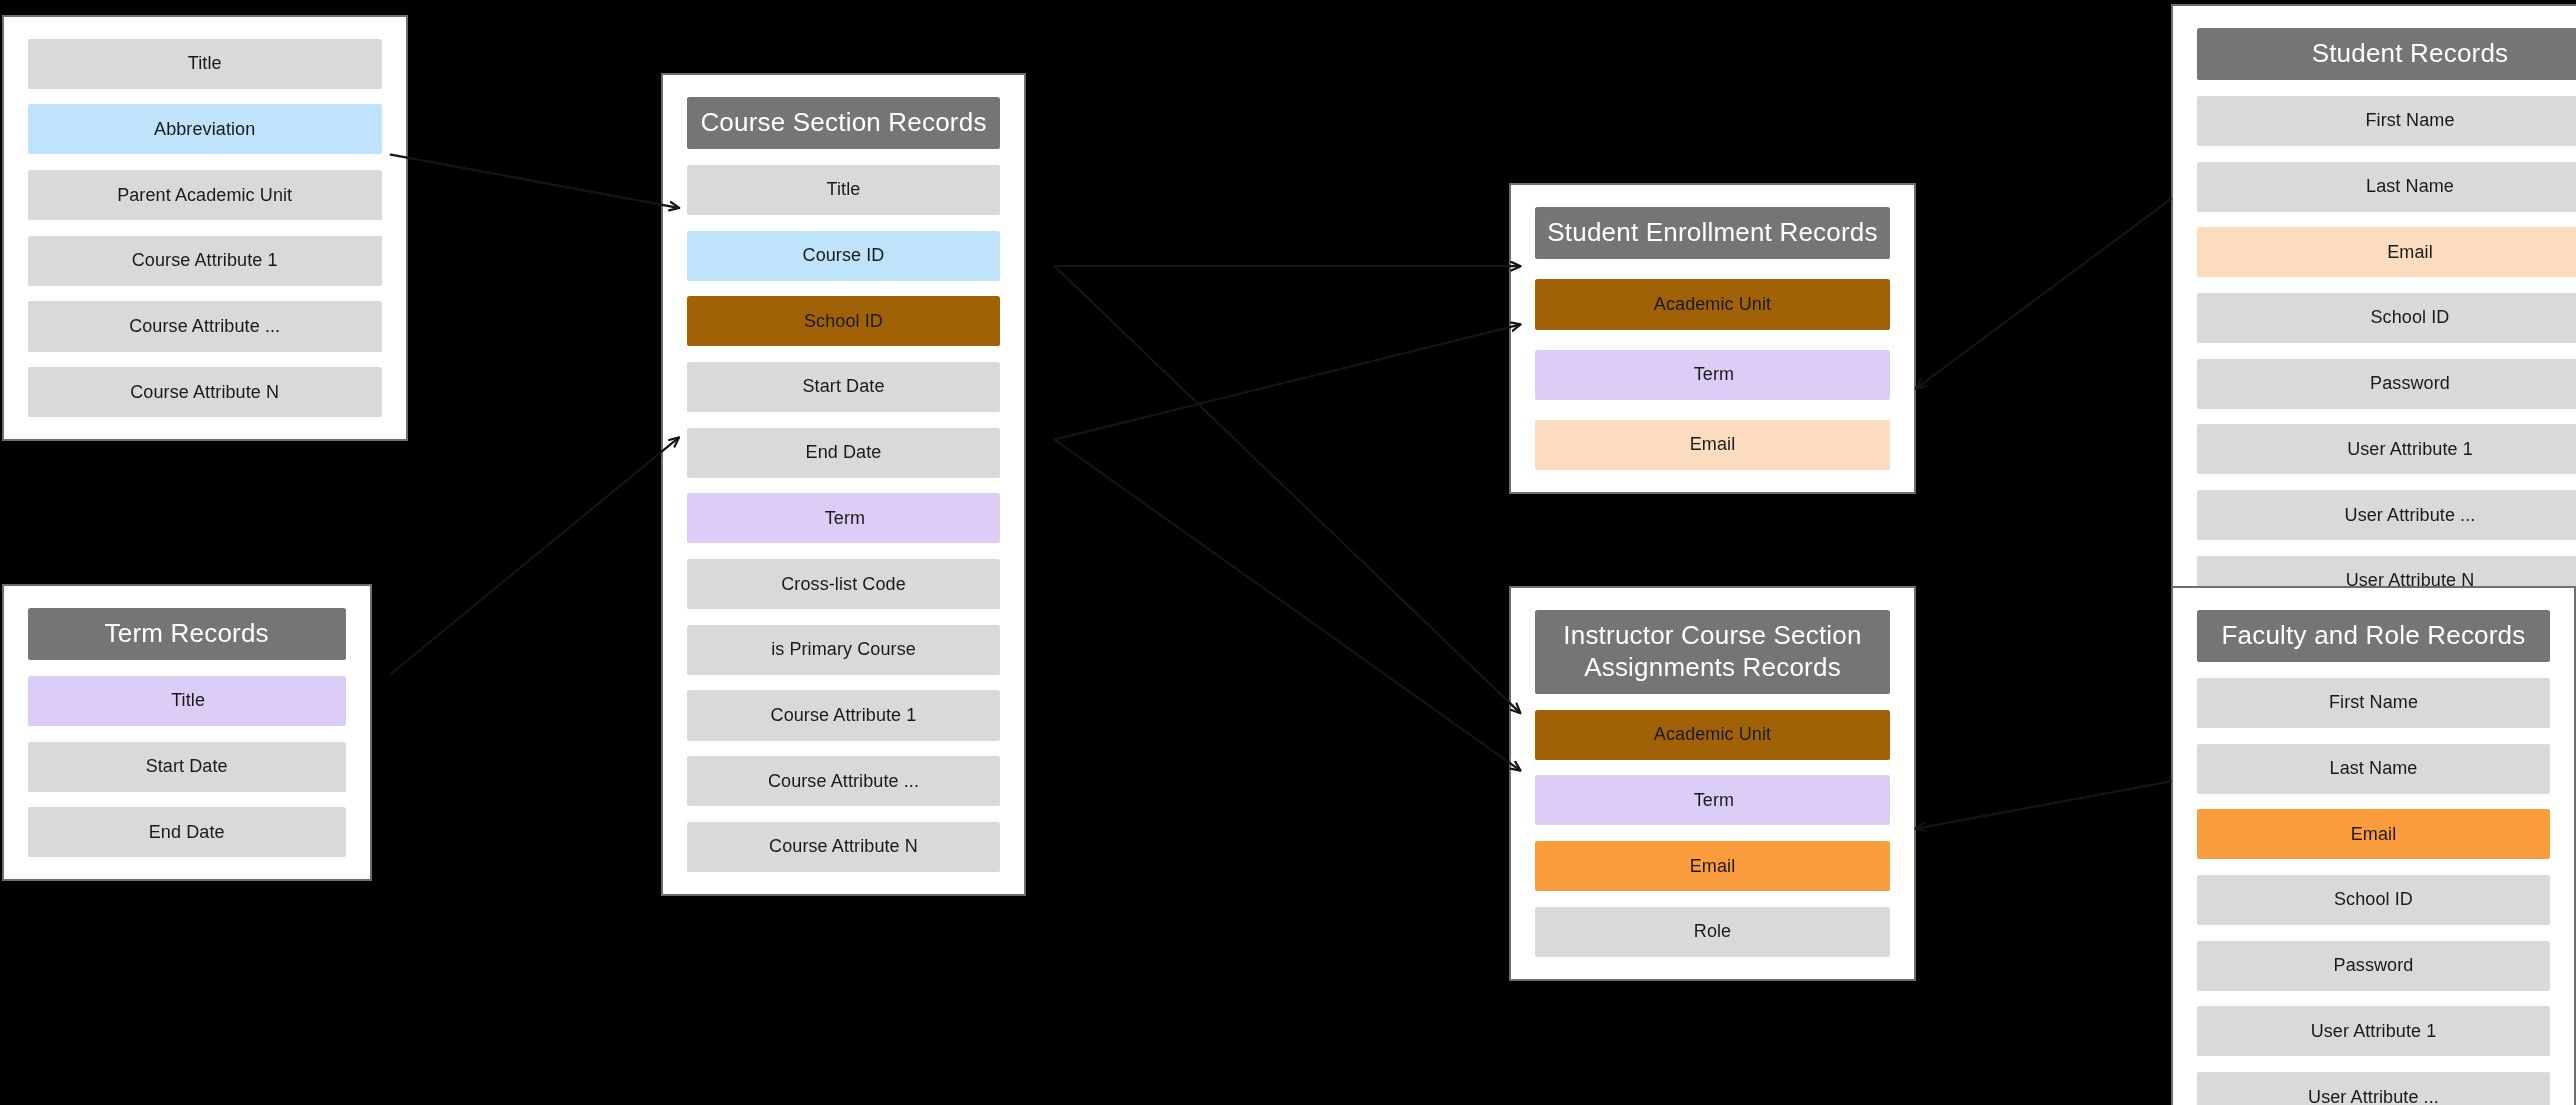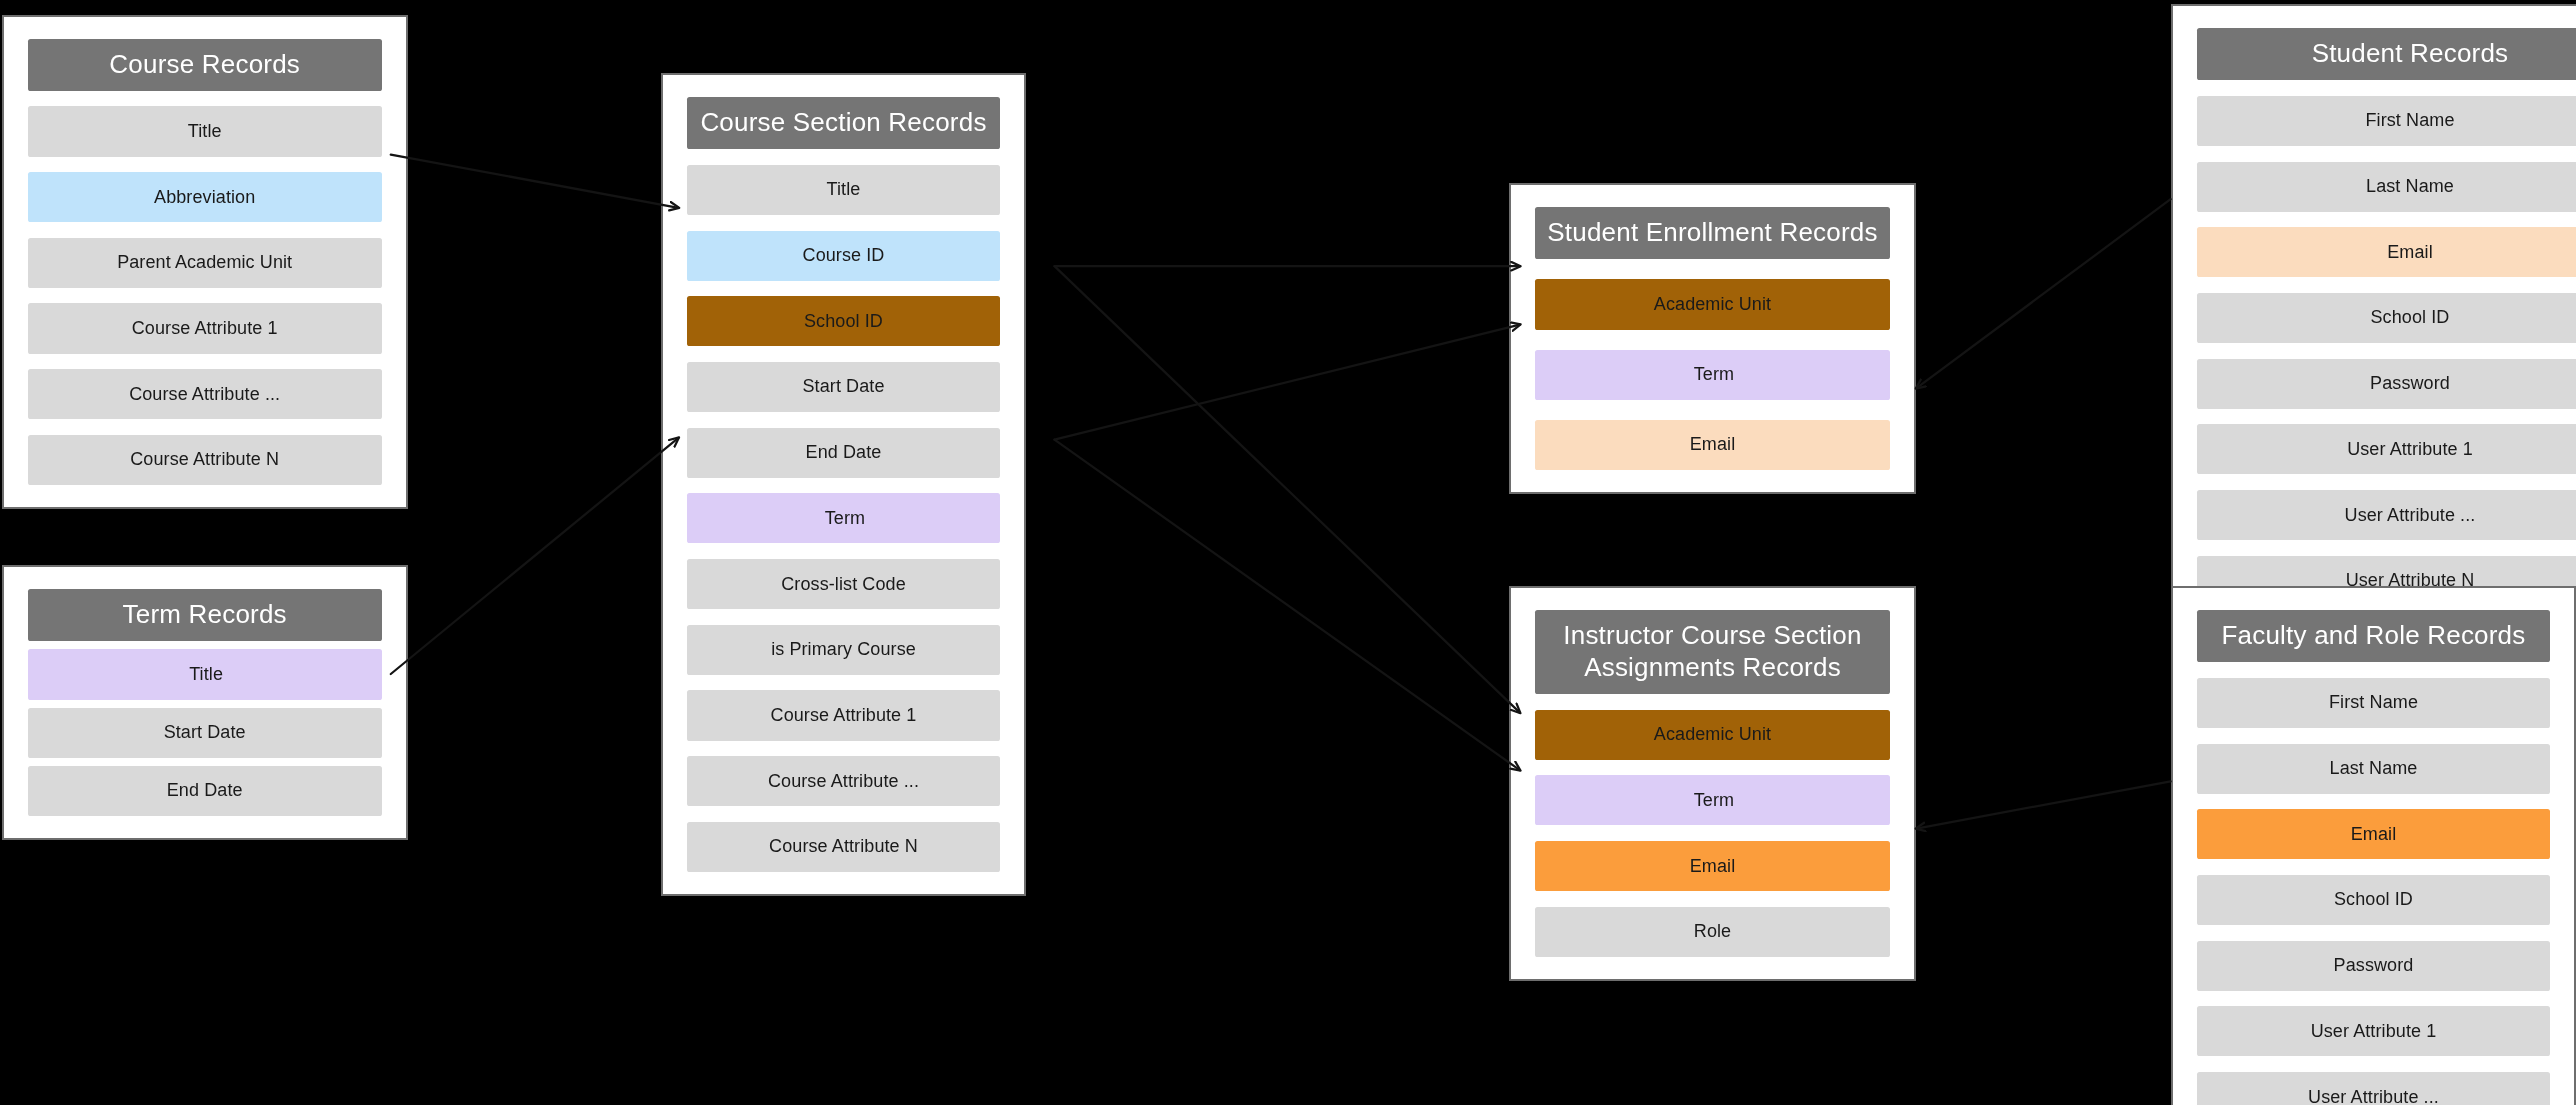--- a/index.html
+++ b/index.html
@@ -77,21 +77,20 @@
 
       <path d="M 1228,512 L 1770,897" marker-end="url(#arrow)"></path>
 
       <path d="M 2528,232 L 2232,452" marker-end="url(#arrow)"></path>
 
       <path d="M 2528,910 L 2232,965" marker-end="url(#arrow)"></path>
     </g>
   </svg>
 
   <div class="entity" style="left:1.7px;top:14.6px;width:406px;">
-    <div class="entity-header">Course Records</div>
     <div class="field">Title</div>
     <div class="field blue">Abbreviation</div>
     <div class="field">Parent Academic Unit</div>
     <div class="field">Course Attribute 1</div>
     <div class="field">Course Attribute ...</div>
     <div class="field">Course Attribute N</div>
   </div>
 
   <div class="entity" style="left:661px;top:73px;width:365px;">
     <div class="entity-header">Course Section Records</div>
@@ -101,21 +100,21 @@
     <div class="field">Start Date</div>
     <div class="field">End Date</div>
     <div class="field purple">Term</div>
     <div class="field">Cross-list Code</div>
     <div class="field">is Primary Course</div>
     <div class="field">Course Attribute 1</div>
     <div class="field">Course Attribute ...</div>
     <div class="field">Course Attribute N</div>
   </div>
 
-  <div class="entity" style="left:1.7px;top:565px;width:406px;gap:8px;">
+  <div class="entity" style="left:1.7px;top:584px;width:370px;">
     <div class="entity-header">Term Records</div>
     <div class="field purple">Title</div>
     <div class="field">Start Date</div>
     <div class="field">End Date</div>
   </div>
 
   <div class="entity" style="left:1509px;top:183px;width:407px;gap:20px;">
     <div class="entity-header">Student Enrollment Records</div>
     <div class="field green">Academic Unit</div>
     <div class="field purple">Term</div>

